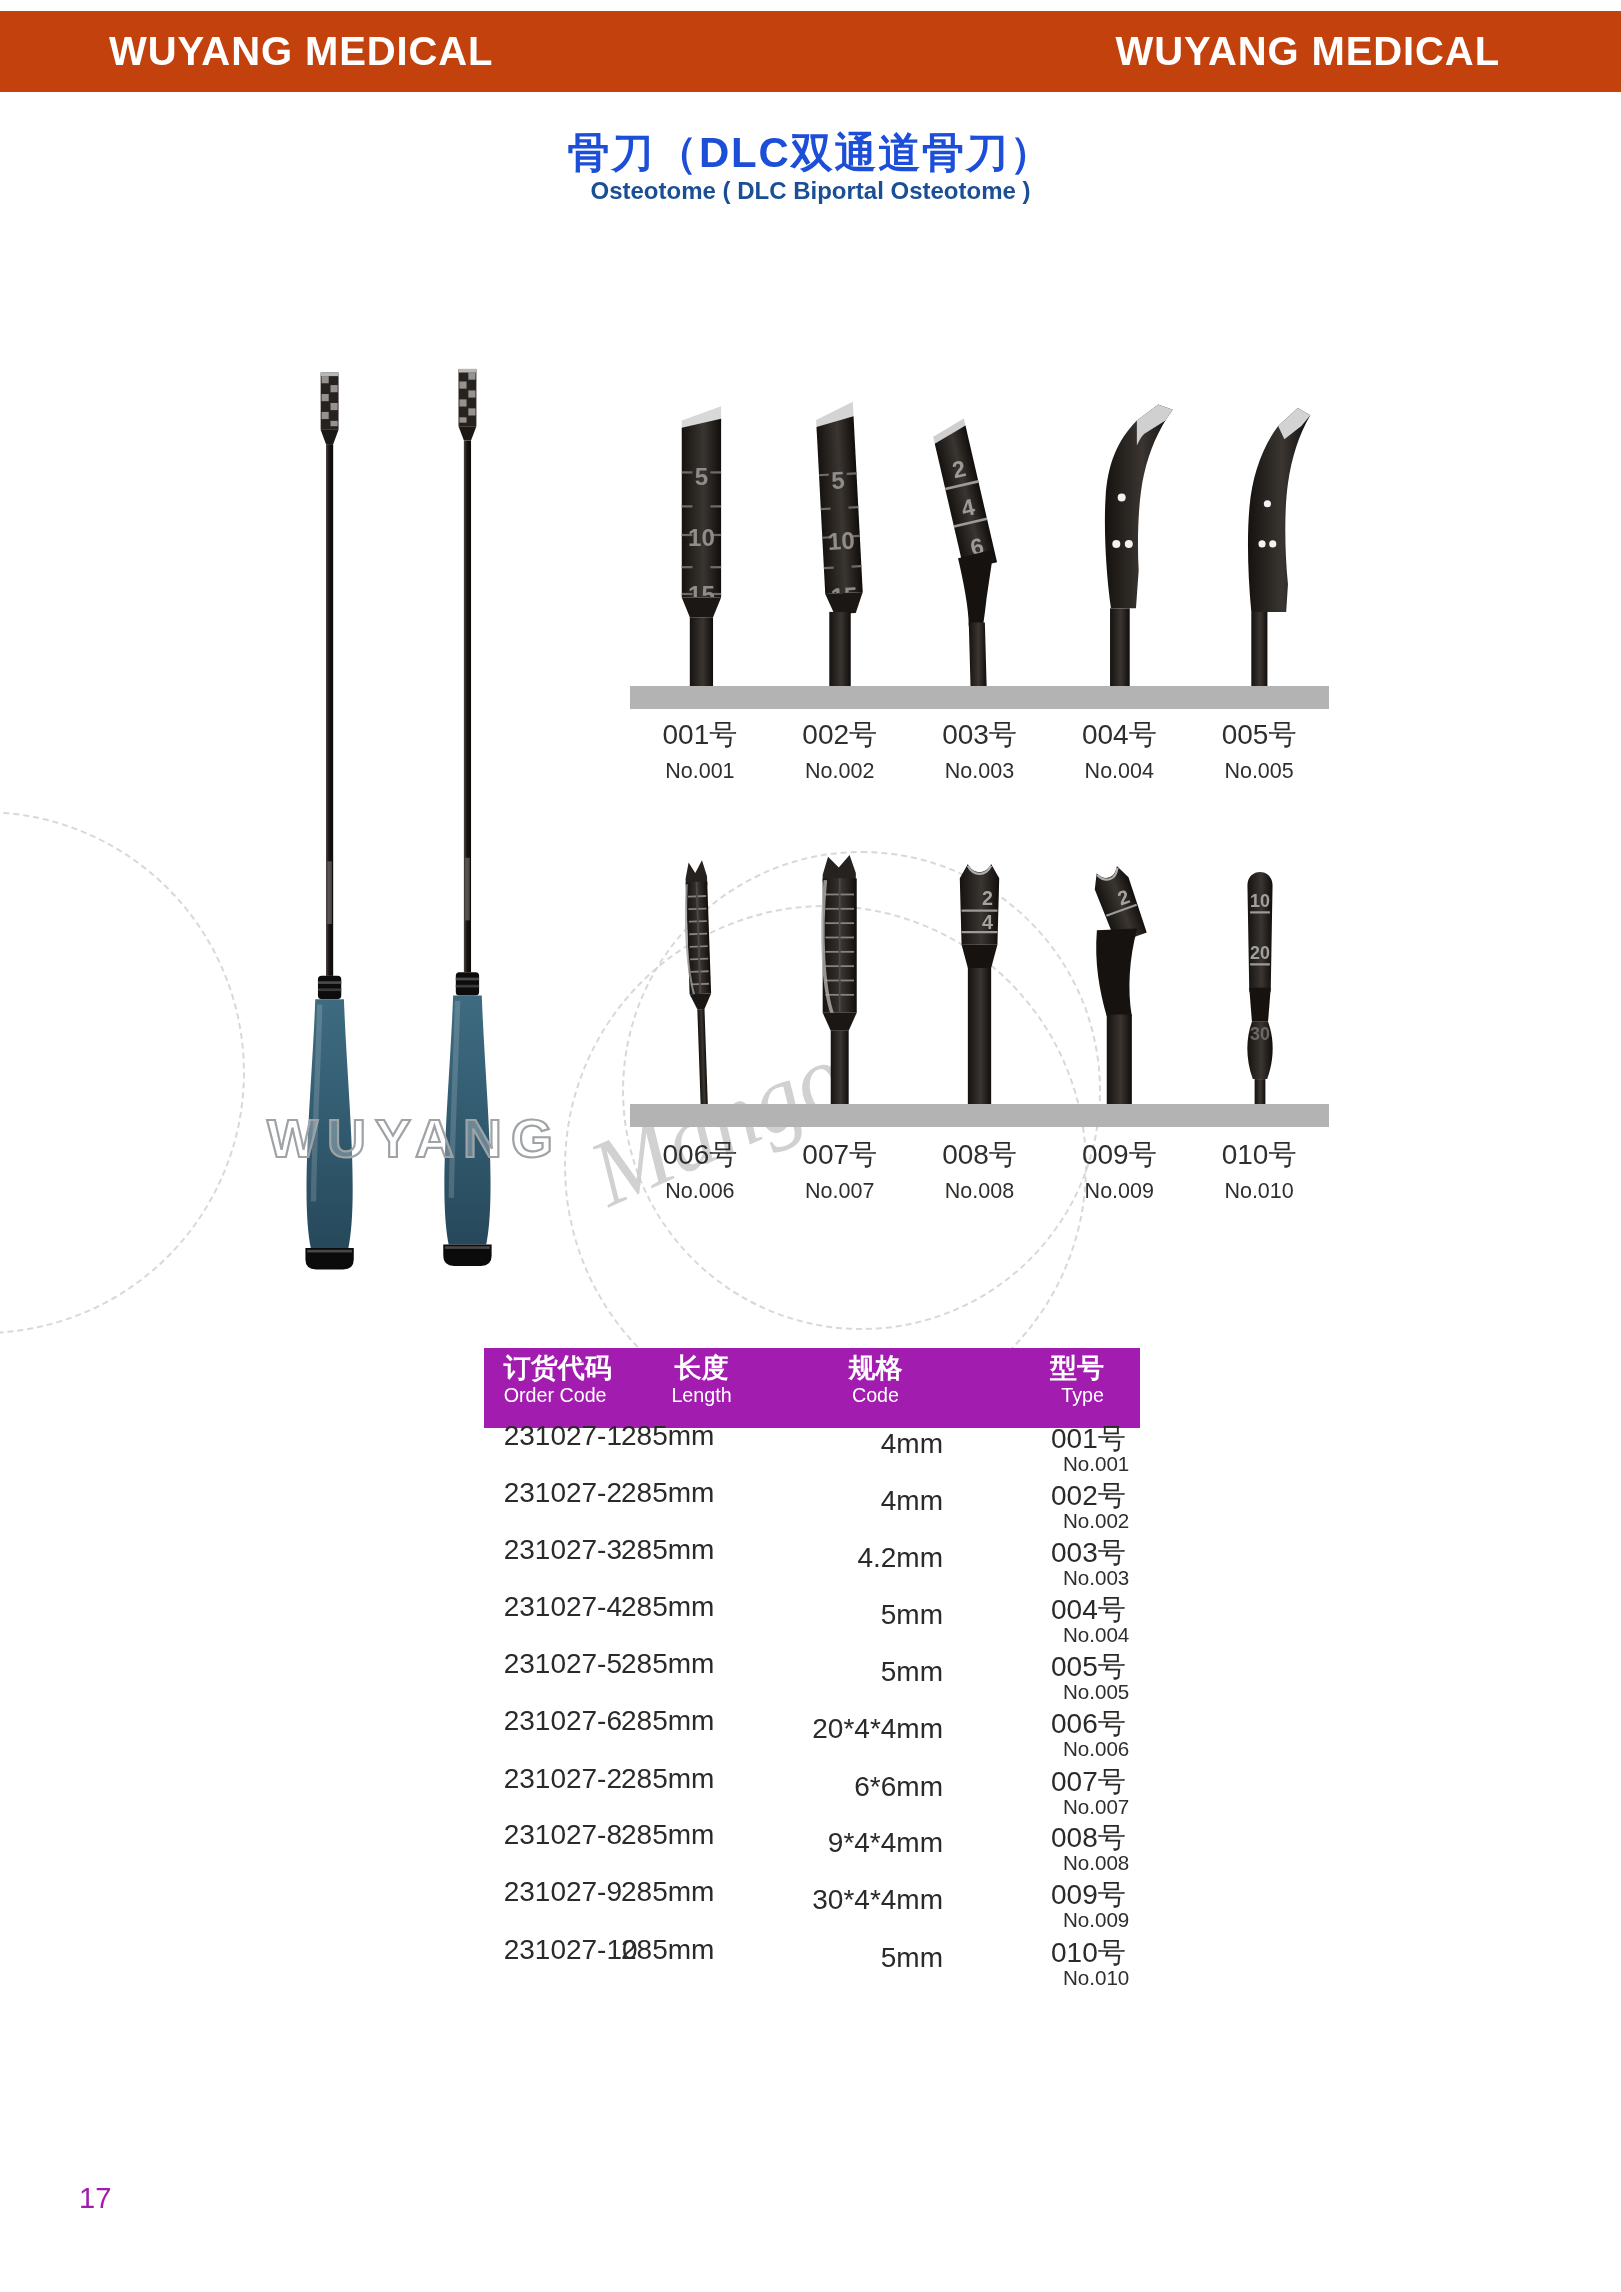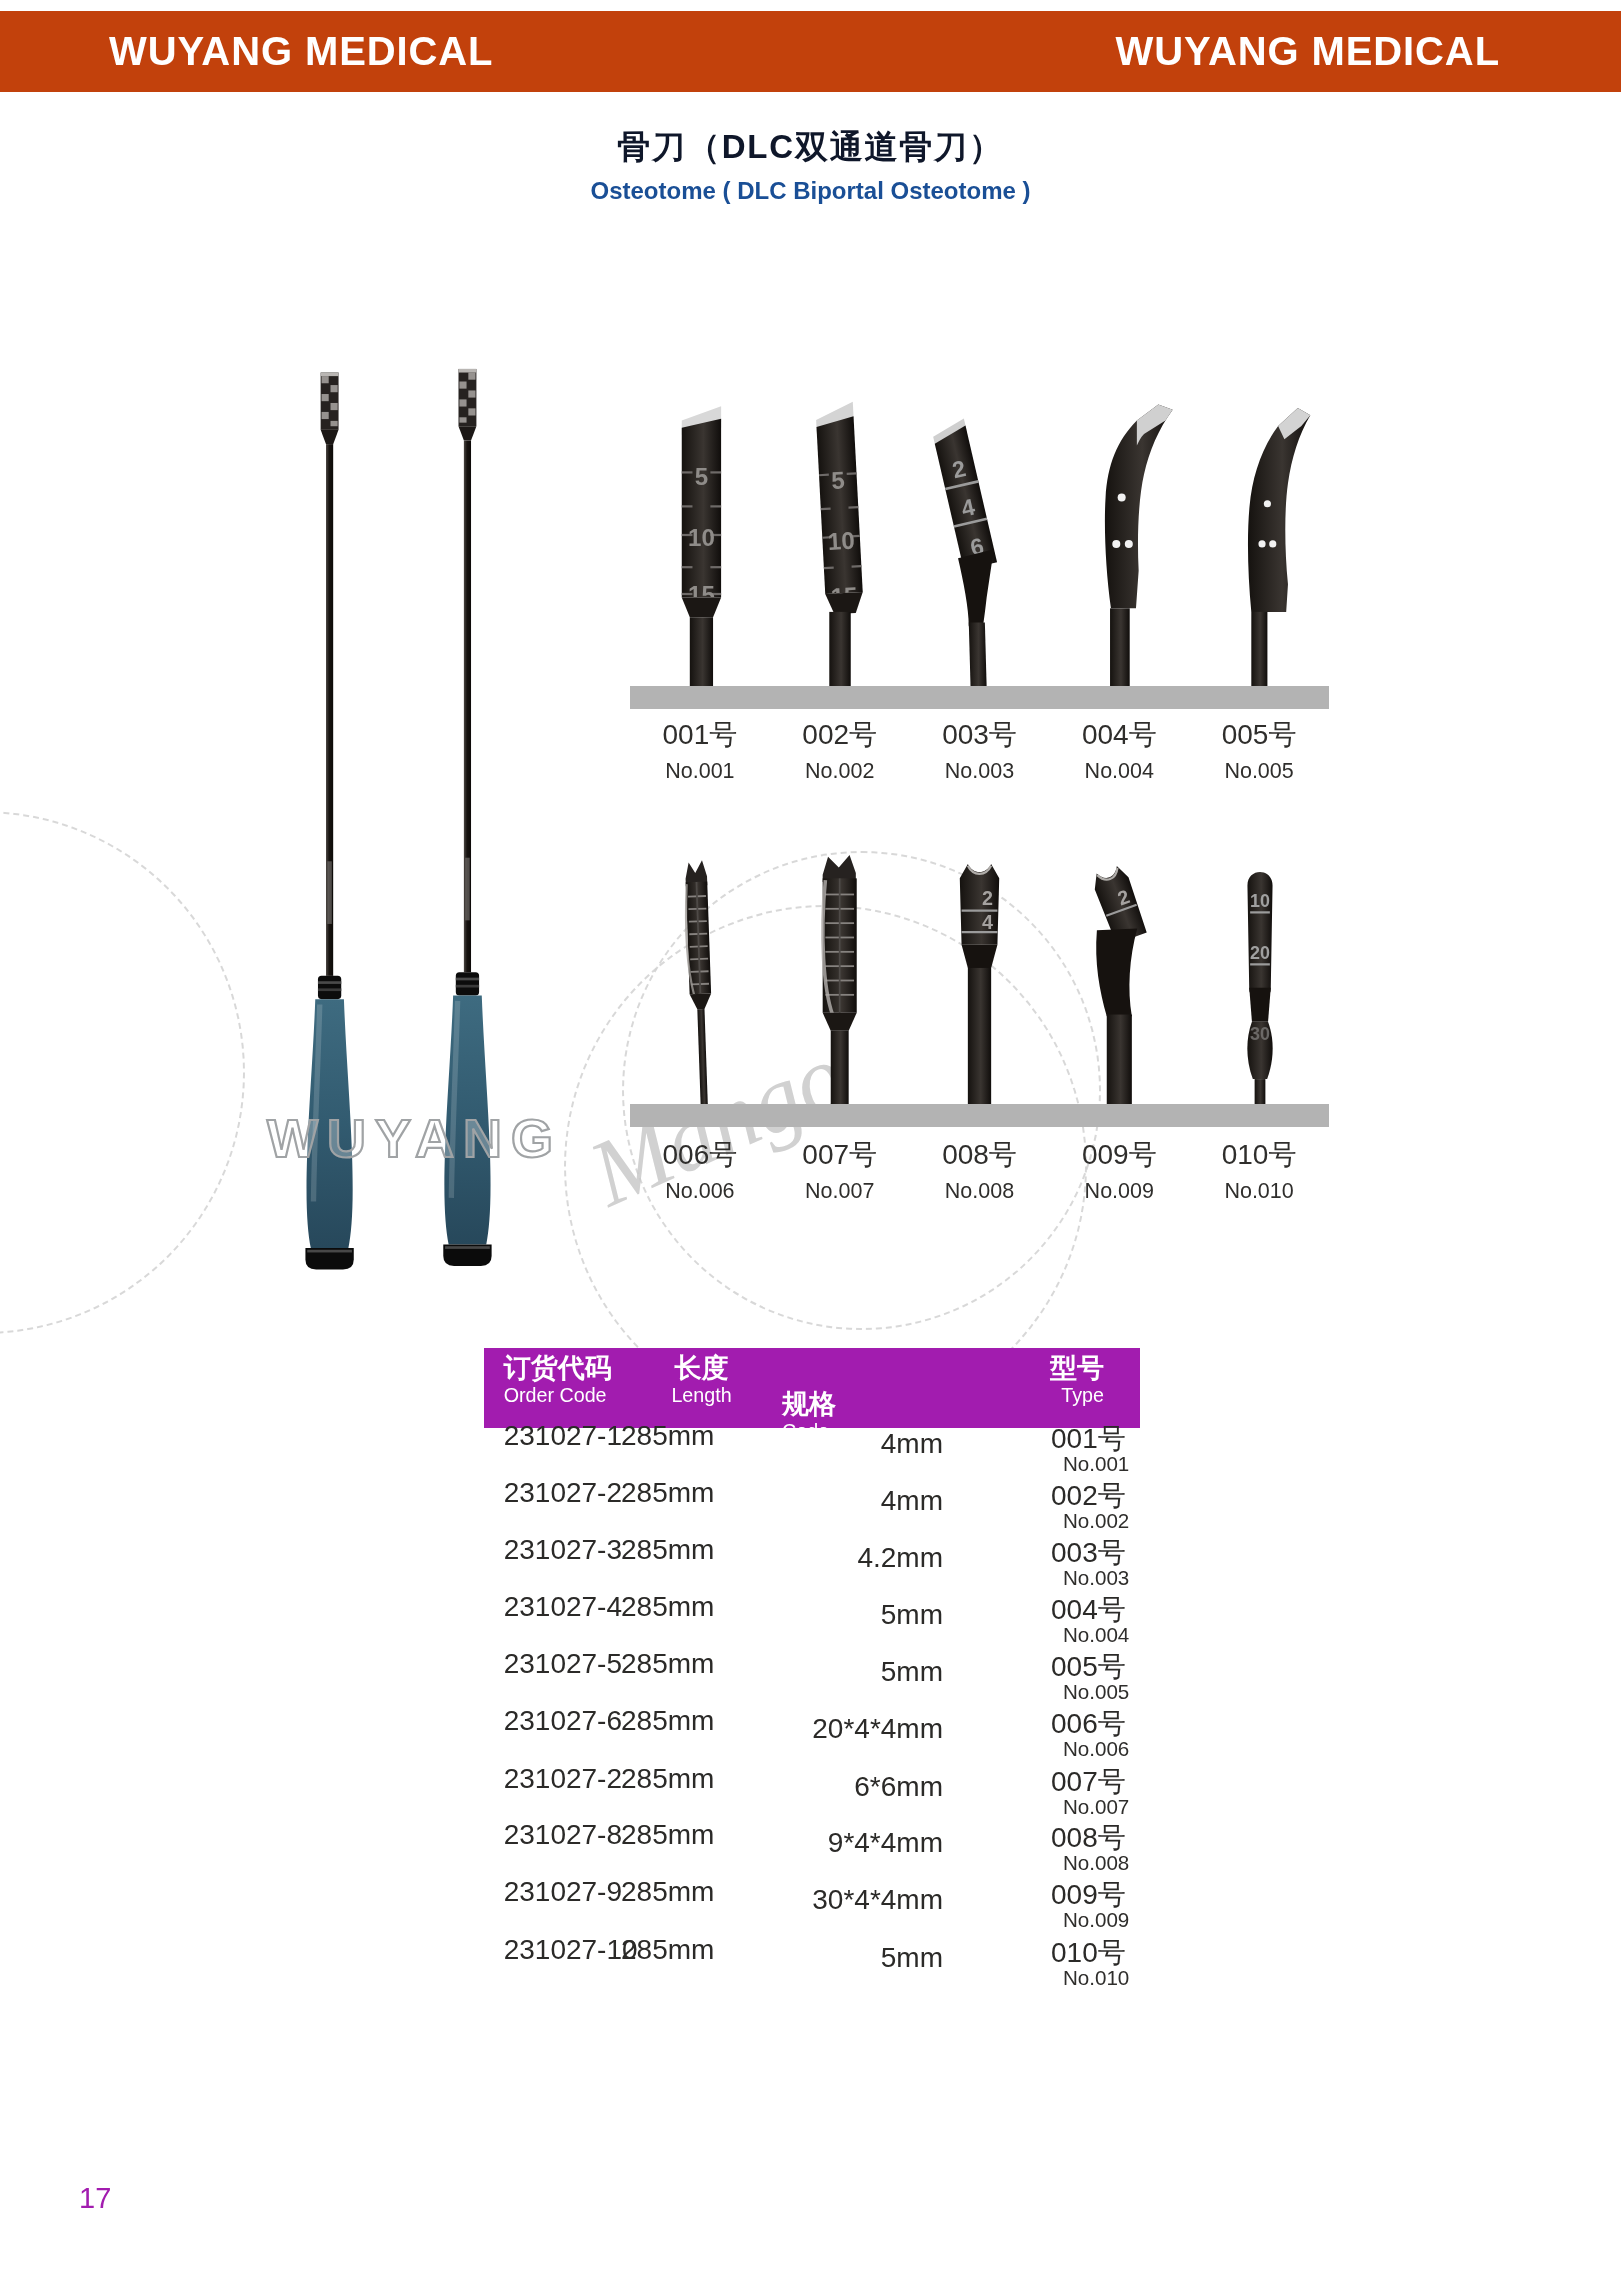--- a/index.html
+++ b/index.html
@@ -5,21 +5,21 @@
   html,body{margin:0;padding:0;background:#ffffff;}
   .page{position:relative;width:1621px;height:2293px;background:#ffffff;overflow:hidden;
         font-family:"Liberation Sans",sans-serif;}
   
   .topbar{position:absolute;left:0;top:10.7px;width:1621px;height:81px;background:#c2410c;z-index:3;}
   .brand{position:absolute;top:18px;font-size:40px;font-weight:bold;color:#ffffff;letter-spacing:0.9px;}
   .brand.left{left:109px;}
   .brand.right{right:121px;}
   
   .title-zh{position:absolute;left:0;top:125px;width:1621px;text-align:center;
-            font-size:33px;font-weight:bold;color:#0f172a;z-index:3;letter-spacing:1.8px;}
+            font-size:42px;font-weight:bold;color:#1d4ed8;z-index:3;letter-spacing:1.8px;}
   .title-en{position:absolute;left:0;top:177px;width:1621px;text-align:center;
             font-size:24px;font-weight:bold;color:#1a4f96;z-index:3;}
   
   .wm-circle{position:absolute;border:2.7px dashed #d2d2d2;border-radius:50%;z-index:1;opacity:.85;}
   .wm-c1{left:622px;top:851px;width:475px;height:475px;}
   .wm-c2{left:564px;top:905px;width:519px;height:519px;}
   .wm-c3{left:-278px;top:811px;width:519px;height:519px;}
   .wm-mango{position:absolute;left:596px;top:1124px;z-index:1;
             font-family:"Liberation Serif",serif;font-style:italic;font-size:94px;
             color:#c9c9c9;opacity:.85;transform:rotate(-24deg);transform-origin:0 50%;}
@@ -39,21 +39,21 @@
   .plabel .zh{font-size:28px;}
   .plabel .en{font-size:21.5px;margin-top:4.5px;}
   svg text{font-family:"Liberation Sans",sans-serif;font-weight:bold;}
   
   .thead{position:absolute;left:484px;top:1348px;width:656px;height:80px;background:#a21caf;z-index:4;color:#fff;}
   .th{position:absolute;top:5.4px;}
   .th .zh{font-size:27px;font-weight:bold;line-height:30px;}
   .th .en{font-size:19.7px;line-height:23px;margin-top:0.9px;}
   .th1{left:19.7px;text-align:left;}
   .th2{left:137px;width:161px;text-align:center;}
-  .th3{left:298px;width:161px;margin-top:36px;}
+  .th3{left:311px;width:161px;text-align:center;}
   .th4{right:36px;text-align:right;}
   .trow{position:absolute;left:484px;width:656px;height:59px;z-index:4;color:#2b2a28;}
   .trow .code{position:absolute;left:19.7px;top:0;font-size:28px;}
   .trow .len {position:absolute;left:137px;width:161px;top:0;font-size:28px;text-align:left;}
   .trow .size{position:absolute;left:298px;width:161px;top:8px;font-size:28px;text-align:right;}
   .trow .tzh {position:absolute;right:14.3px;top:0;font-size:28px;text-align:right;}
   .trow .ten {position:absolute;right:10.7px;top:32px;font-size:20.6px;text-align:right;color:#2f2e2c;}
   
   .pageno{position:absolute;left:79px;top:2182px;font-size:29px;color:#a21caf;z-index:3;}
 </style>

